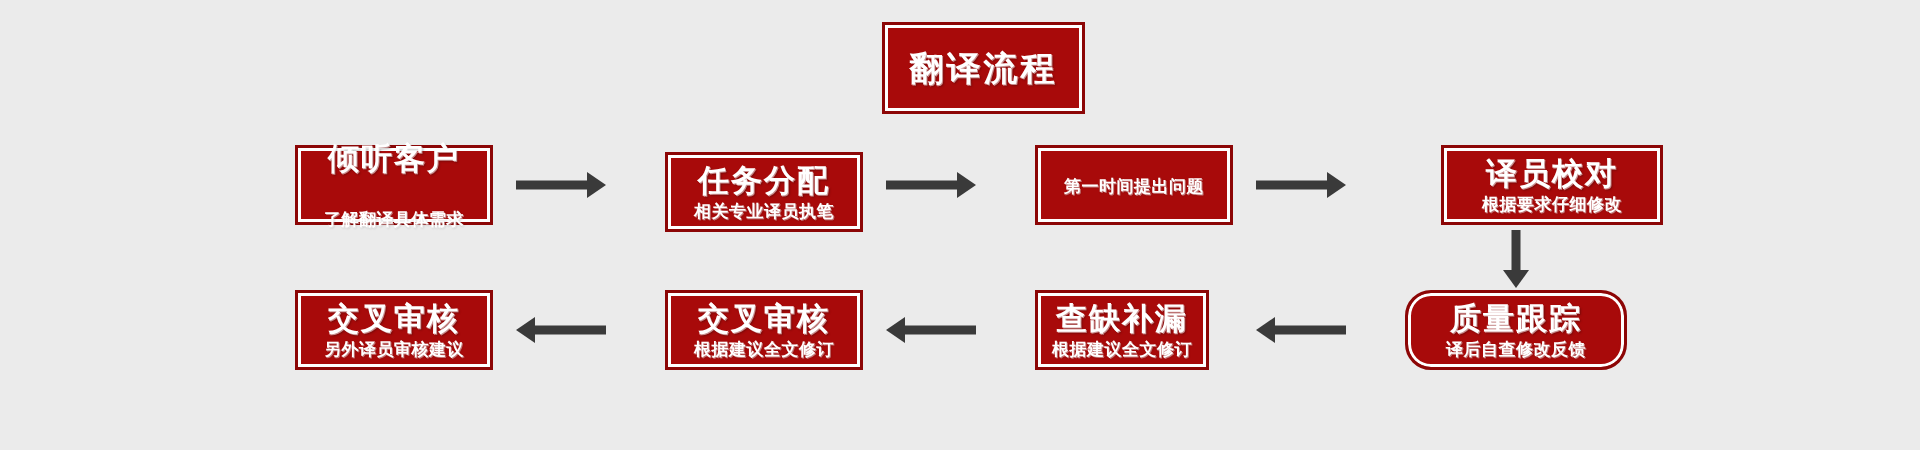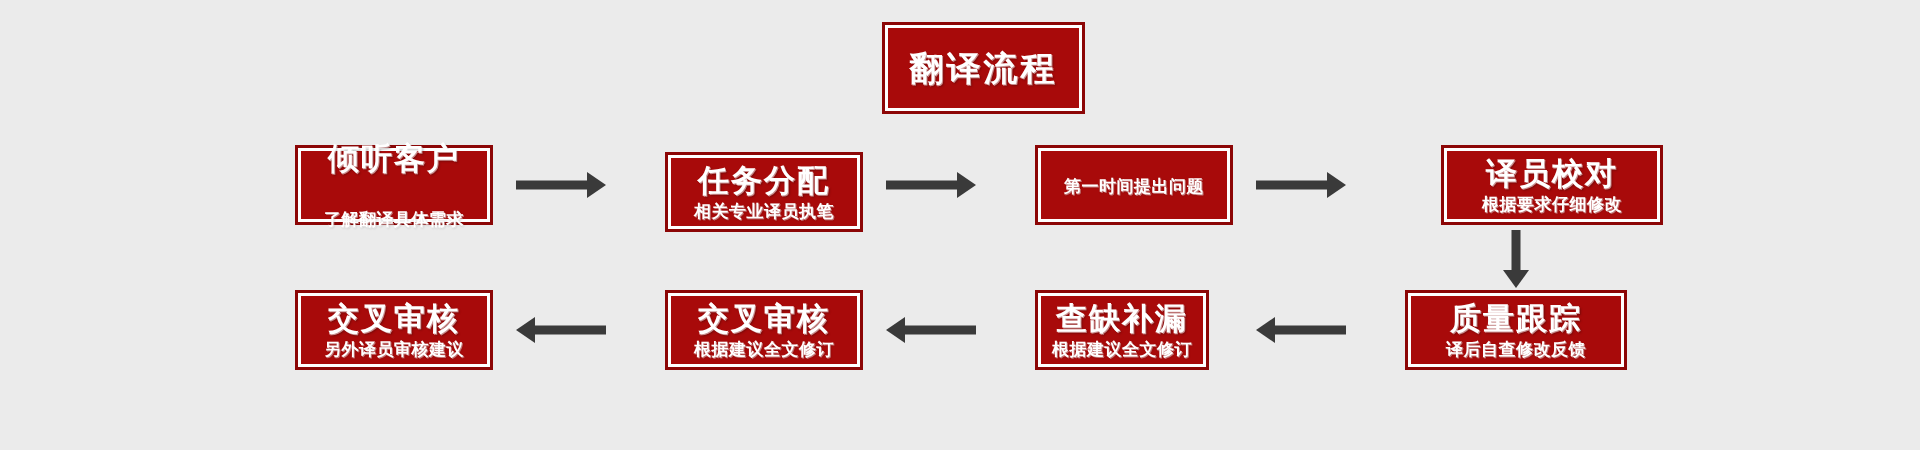--- a/index.html
+++ b/index.html
@@ -160,21 +160,21 @@
   <div class="node" style="left:1405px; top:145px; width:222px; height:80px;margin-left:36px;">
     <div class="title-line">译员校对</div>
     <div class="sub-line">根据要求仔细修改</div>
   </div>
 
   <div class="arrow-v" style="left:1496px; top:230px; height:58px;">
     <span class="shaft-v"></span>
     <span class="head-v"></span>
   </div>
 
-  <div class="node" style="left:1405px; top:290px; width:222px; height:80px;">
+  <div class="node" style="left:1405px; top:290px; width:222px; height:80px;border-radius:26px;">
     <div class="title-line">质量跟踪</div>
     <div class="sub-line">译后自查修改反馈</div>
   </div>
 
   <div class="arrow-h to-left" style="left:1256px; top:310px; width:90px;">
     <span class="shaft"></span>
     <span class="head"></span>
   </div>
 
   <div class="node" style="left:1035px; top:290px; width:174px; height:80px;">

